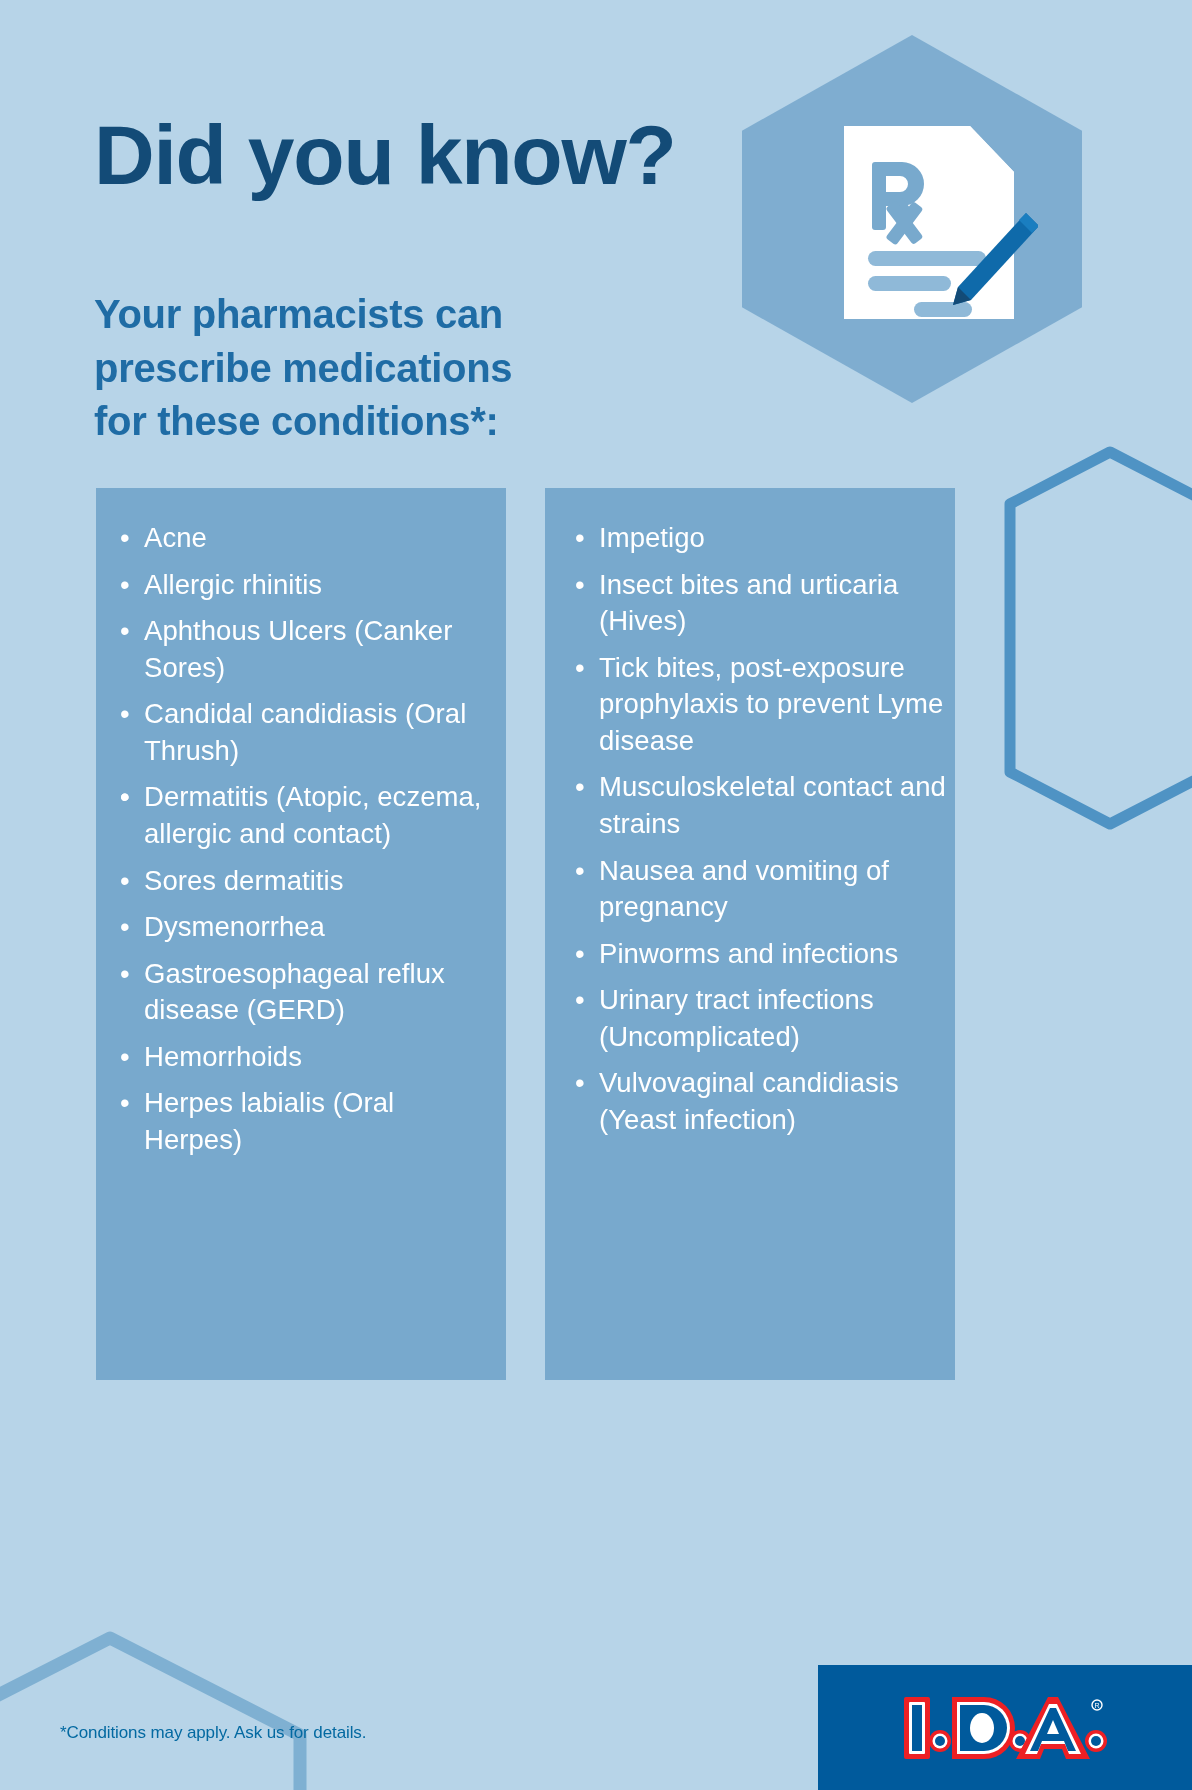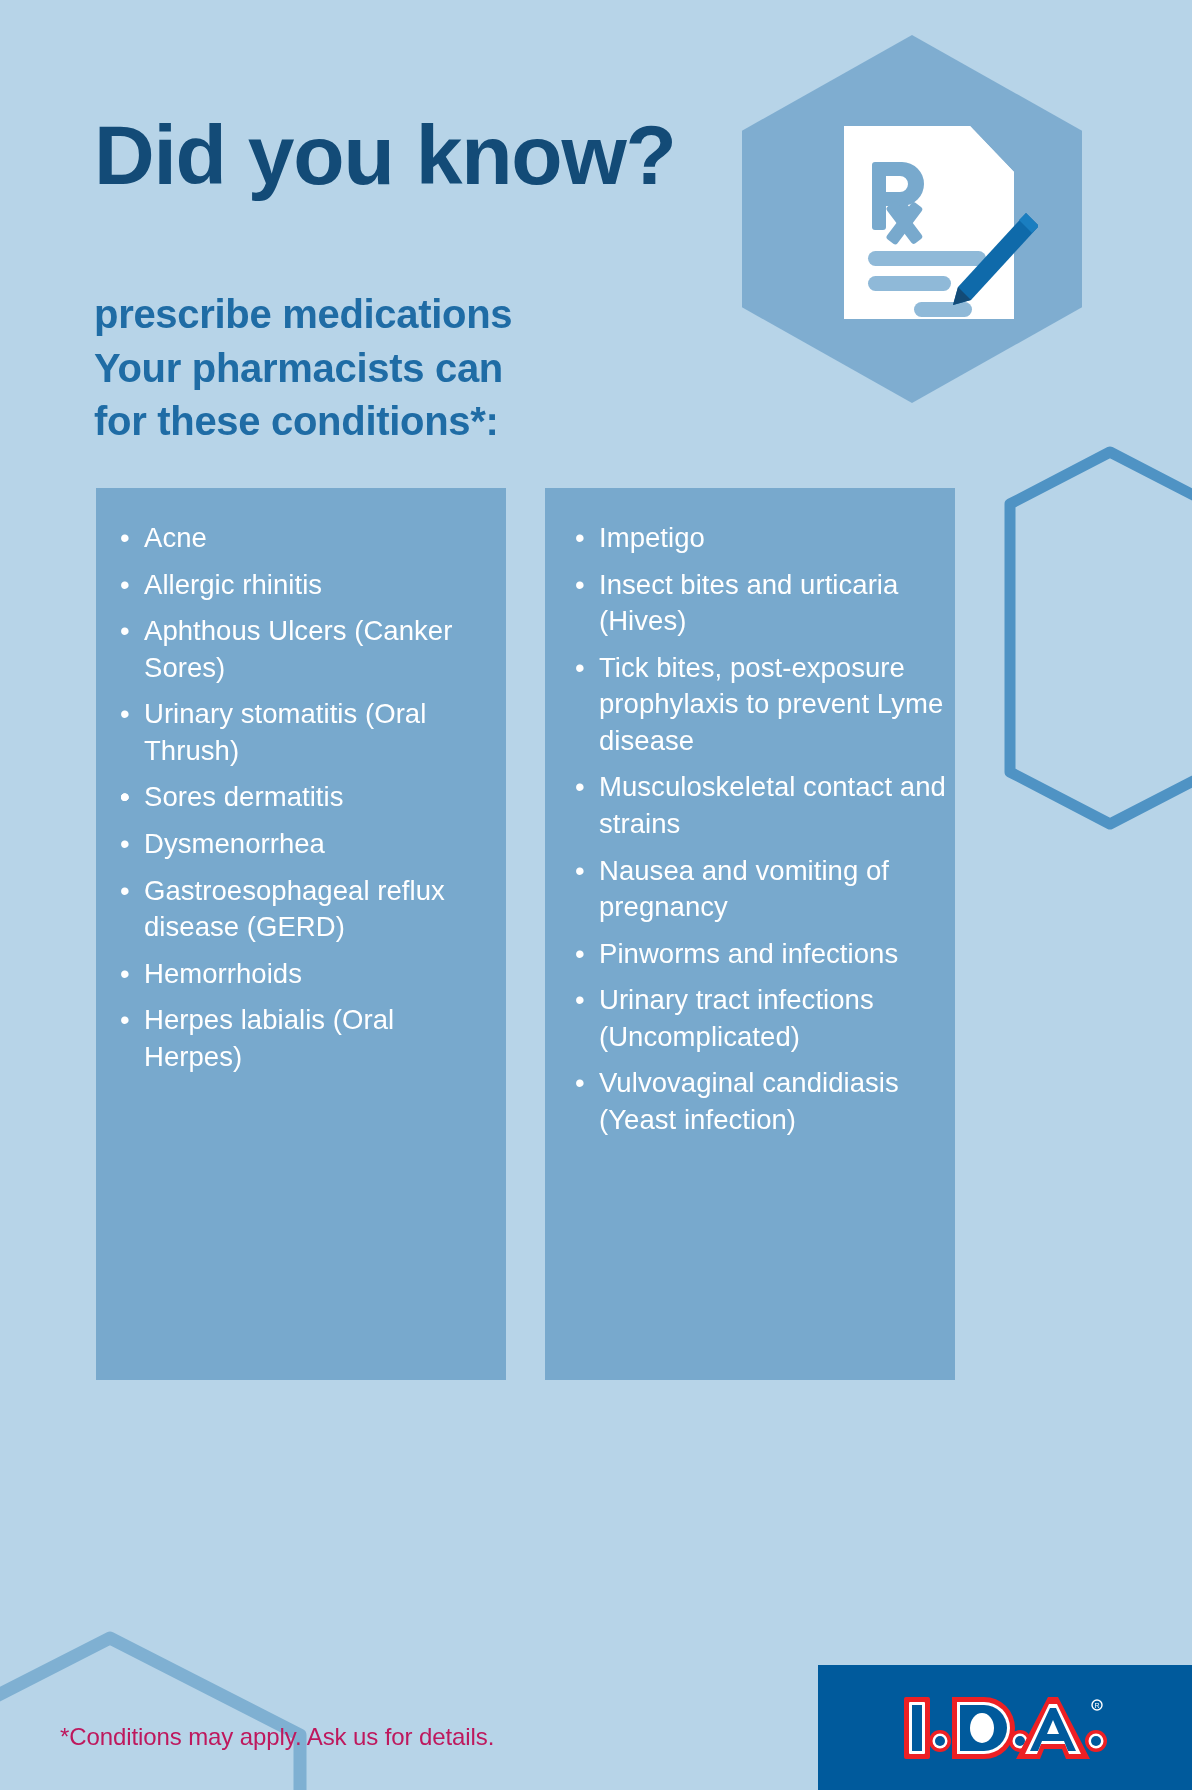--- a/index.html
+++ b/index.html
@@ -115,22 +115,22 @@
     font-size: 27.5px;
     line-height: 1.33;
   }
   .panel-right .cond-list { left: 28px; right: 4px; }
 
   
   .footnote {
     position: absolute;
     left: 60px;
     top: 1723px;
-    font-size: 24px;
-    color: #be185d;
+    font-size: 17px;
+    color: #0369a1;
     letter-spacing: -0.1px;
     white-space: nowrap;
   }
 
   
   .logo-block {
     position: absolute;
     left: 818px;
     top: 1665px;
     width: 374px;
@@ -184,33 +184,33 @@
         <path d="M188 93 L201 106 L133 180 L115 185 L120 167 Z" fill="#0f6aaa"></path>
         <path d="M120 167 L115 185 L133 180 Z" fill="#134b77"></path>
         <path d="M188 93 L201 106 L194 113 L181 100 Z" fill="#1a7ec0"></path>
       </g>
     </svg>
   </div>
 
   <div class="headline">Did you know?</div>
 
   <div class="subhead">
+    <div>Your pharmacists can</div>
     <div>prescribe medications</div>
-    <div>Your pharmacists can</div>
     <div>for these conditions*:</div>
   </div>
 
   <div class="panel panel-left">
     <ul class="cond-list">
       <li class="cond-item"><span class="bullet">•</span><span>Acne</span></li>
       <li class="cond-item"><span class="bullet">•</span><span>Allergic rhinitis</span></li>
       <li class="cond-item"><span class="bullet">•</span><span>Aphthous Ulcers (Canker Sores)</span></li>
-      <li class="cond-item"><span class="bullet">•</span><span>Urinary stomatitis (Oral Thrush)</span></li>
+      <li class="cond-item"><span class="bullet">•</span><span>Candidal candidiasis (Oral Thrush)</span></li>
       <li class="cond-item"><span class="bullet">•</span></li>
-      <li class="cond-item"><span class="bullet">•</span></li>
+      <li class="cond-item"><span class="bullet">•</span><span>Dermatitis (Atopic, eczema, allergic and contact)</span></li>
       <li class="cond-item"><span class="bullet">•</span><span>Sores dermatitis</span></li>
       <li class="cond-item"><span class="bullet">•</span><span>Dysmenorrhea</span></li>
       <li class="cond-item"><span class="bullet">•</span><span>Gastroesophageal reflux disease (GERD)</span></li>
       <li class="cond-item"><span class="bullet">•</span><span>Hemorrhoids</span></li>
       <li class="cond-item"><span class="bullet">•</span><span>Herpes labialis (Oral Herpes)</span></li>
     </ul>
   </div>
 
   <div class="panel panel-right">
     <ul class="cond-list">

